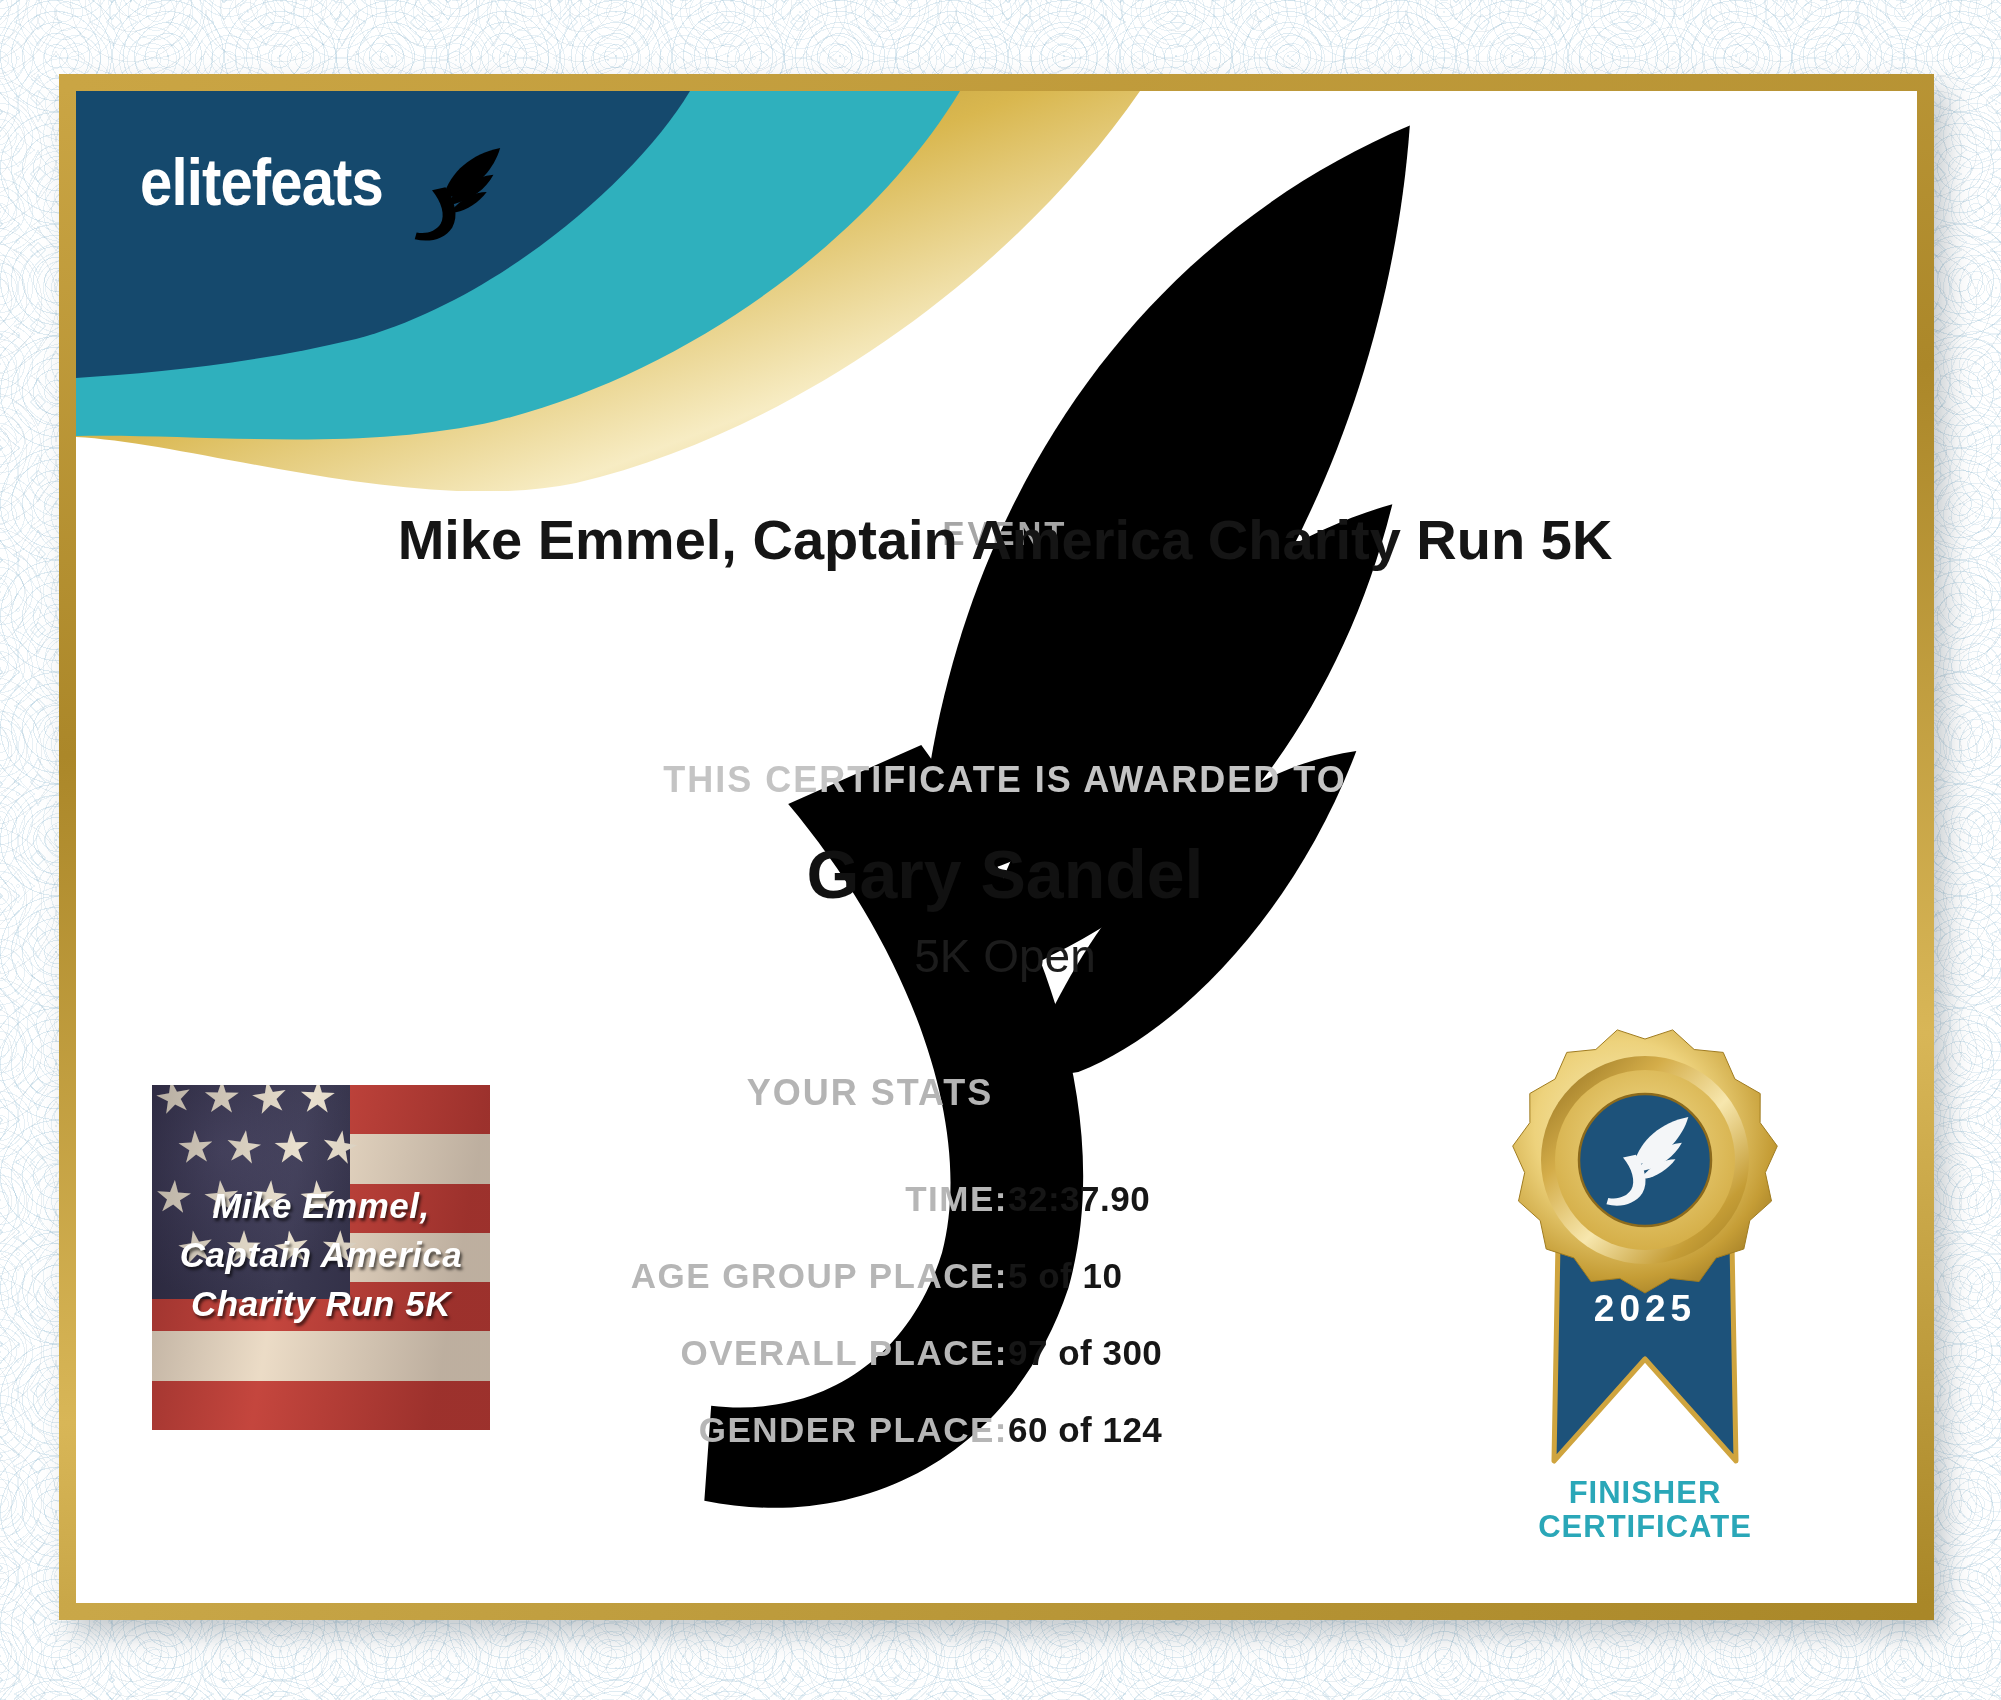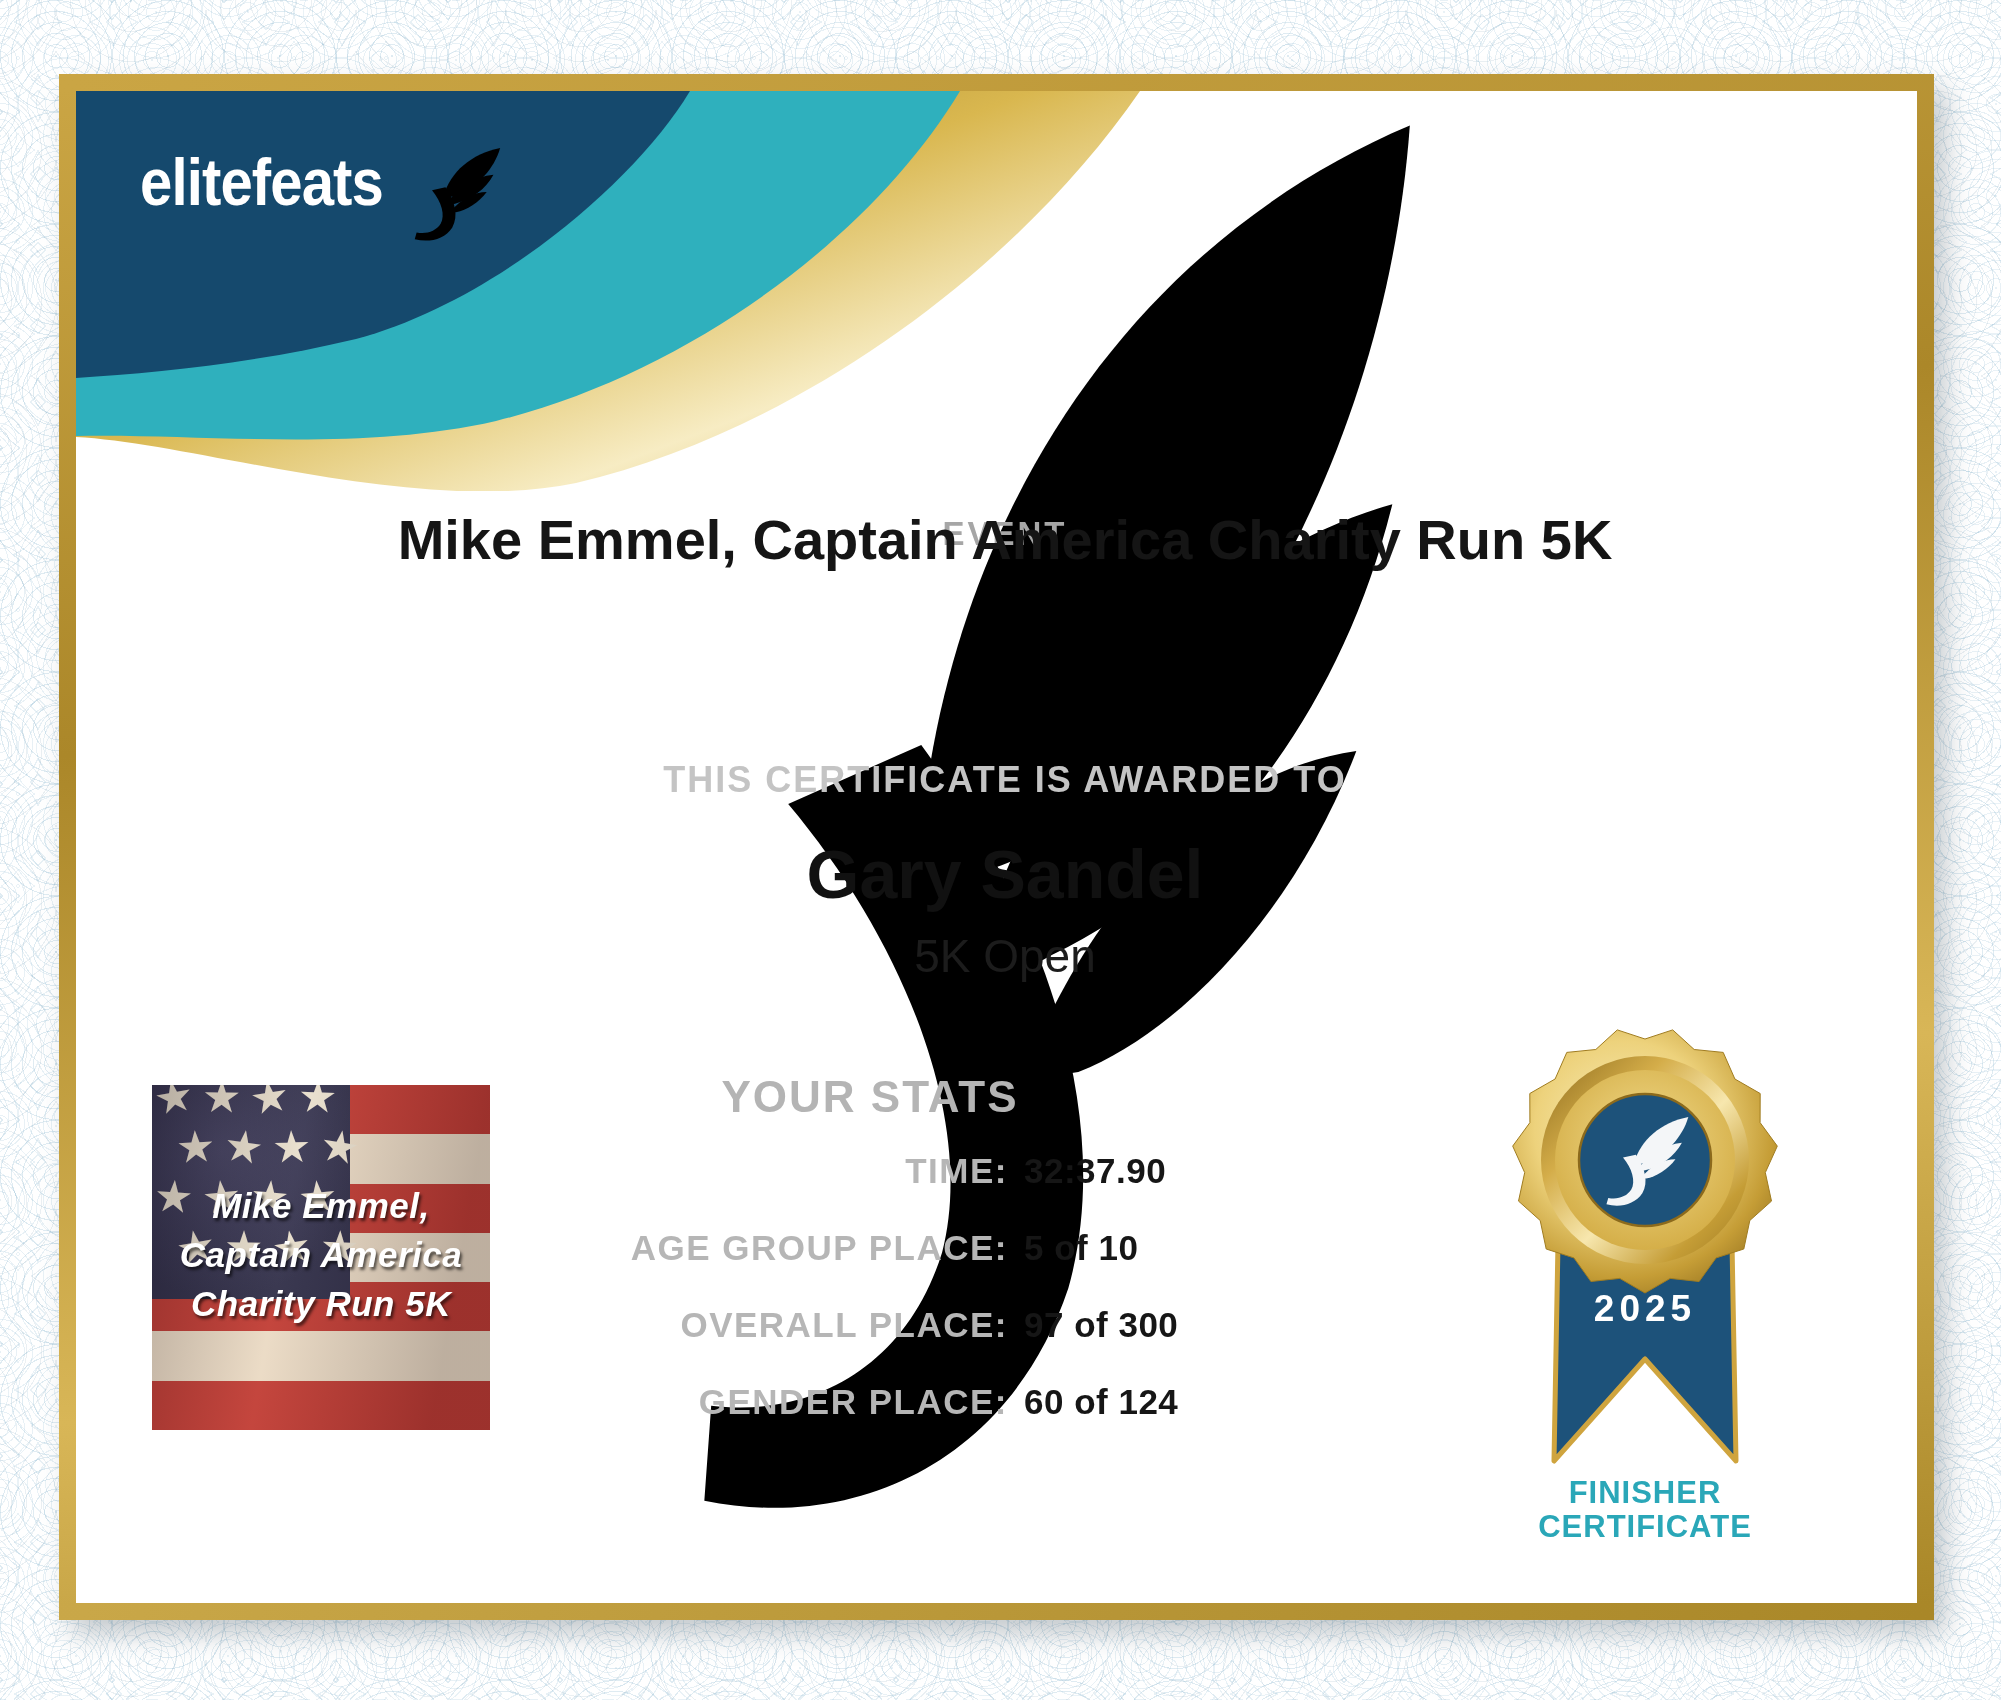--- a/index.html
+++ b/index.html
@@ -38,23 +38,23 @@
     letter-spacing:-1px;transform:scaleX(.88);transform-origin:left top;line-height:1;
   }
   .logo-foot{left:332px;top:44px;width:96px;height:120px;}
   
   .ctr{left:929px;transform:translateX(-50%);white-space:nowrap;text-align:center;}
   .event-label{top:424px;font-size:33px;font-weight:700;letter-spacing:3px;color:#a6a6a6;}
   .event-name{top:416px;font-size:56px;font-weight:700;color:#151515;}
   .awarded-label{top:668px;font-size:36px;font-weight:700;letter-spacing:2px;color:#c4c4c4;}
   .recipient{top:744px;font-size:68px;font-weight:700;color:#111;}
   .division{top:838px;font-size:46px;font-weight:400;color:#1c1c1c;}
-  .stats-heading{left:794px;transform:translateX(-50%);top:981px;font-size:44px;font-weight:700;letter-spacing:2px;color:#b4b4b4;white-space:nowrap;}
+  .stats-heading{left:794px;transform:translateX(-50%);top:981px;font-size:36px;font-weight:700;letter-spacing:2px;color:#b4b4b4;white-space:nowrap;}
   
-  .stats{left:374px;top:1041px;display:grid;grid-template-columns:558px auto;column-gap:16px;}
+  .stats{left:374px;top:1069px;display:grid;grid-template-columns:558px auto;}
   .stats .lbl{height:77px;display:flex;align-items:center;justify-content:flex-end;
     font-size:35px;font-weight:700;letter-spacing:1.5px;color:#b6b6b6;white-space:nowrap;}
   .stats .val{height:77px;display:flex;align-items:center;justify-content:flex-start;
     font-size:35px;font-weight:700;letter-spacing:.5px;color:#161616;white-space:nowrap;}
   
   .flag{left:76px;top:994px;width:338px;height:345px;overflow:hidden;}
   .flag-stripes{position:absolute;inset:0;
     background:repeating-linear-gradient(180deg,#c0382f 0 49.3px,#ead9c2 49.3px 98.6px);}
   .canton{position:absolute;left:0;top:0;width:198px;height:214px;
     background:radial-gradient(circle at 35% 30%,#403d5c,#2c2a44 75%);}

